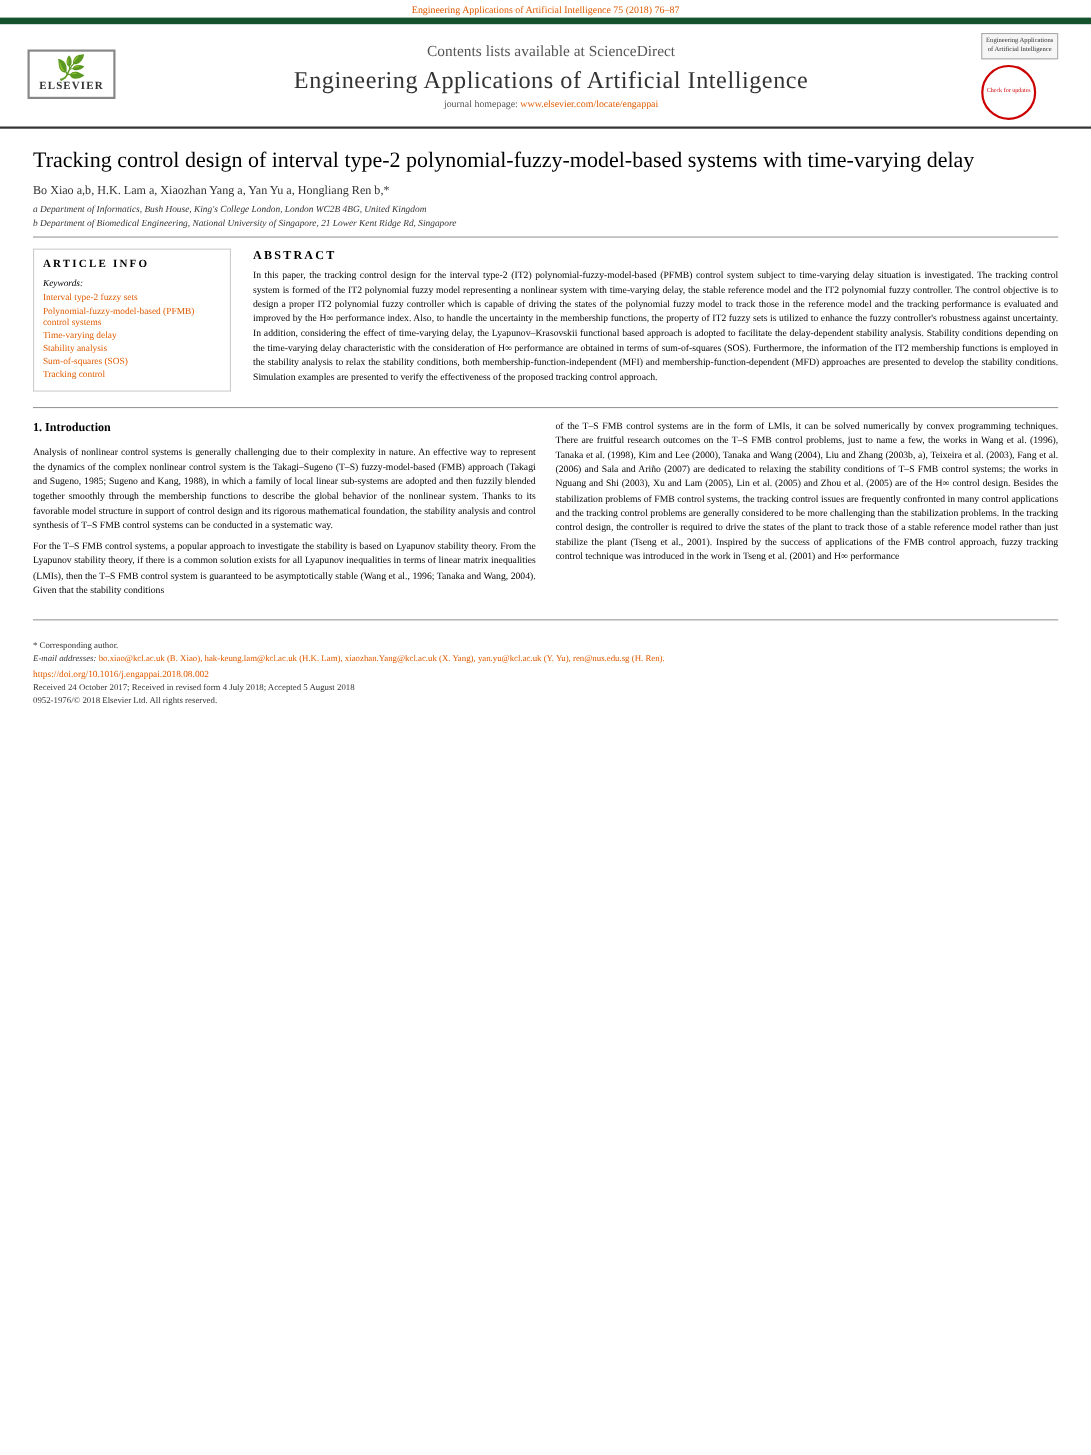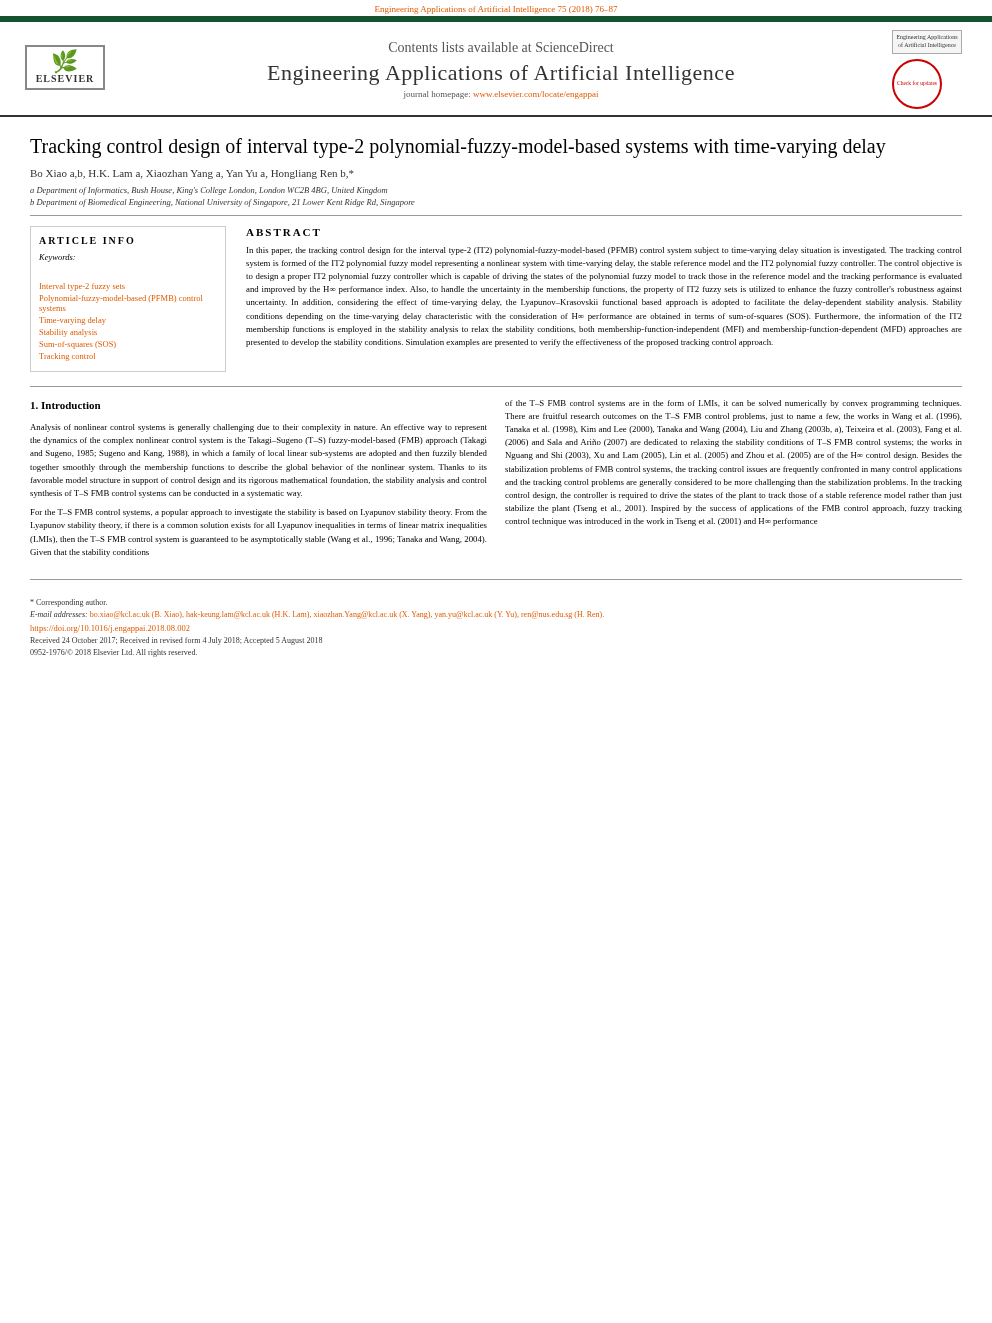--- a/index.html
+++ b/index.html
@@ -123,39 +123,39 @@
       border: none;
       border-top: 1px solid #999;
       margin: 8px 0;
     }
     .two-col {
       display: flex;
       gap: 20px;
       margin-top: 10px;
     }
     .article-info {
-      width: 196px;
+      width: 180px;
       flex-shrink: 0;
     }
     .article-info-box {
       border: 1px solid #ccc;
       padding: 8px;
       font-size: 8.5px;
     }
     .article-info-box .section-title {
       font-size: 10px;
       font-weight: bold;
       letter-spacing: 2px;
       text-transform: uppercase;
       margin-bottom: 6px;
     }
     .keywords-label {
       font-style: italic;
       font-size: 8.5px;
-      margin-bottom: 19px;
+      margin-bottom: 3px;
     }
     .keyword-item {
       font-size: 8.5px;
       margin-bottom: 2px;
       color: #e05a00;
     }
     .abstract-col {
       flex: 1;
     }
     .abstract-title {

